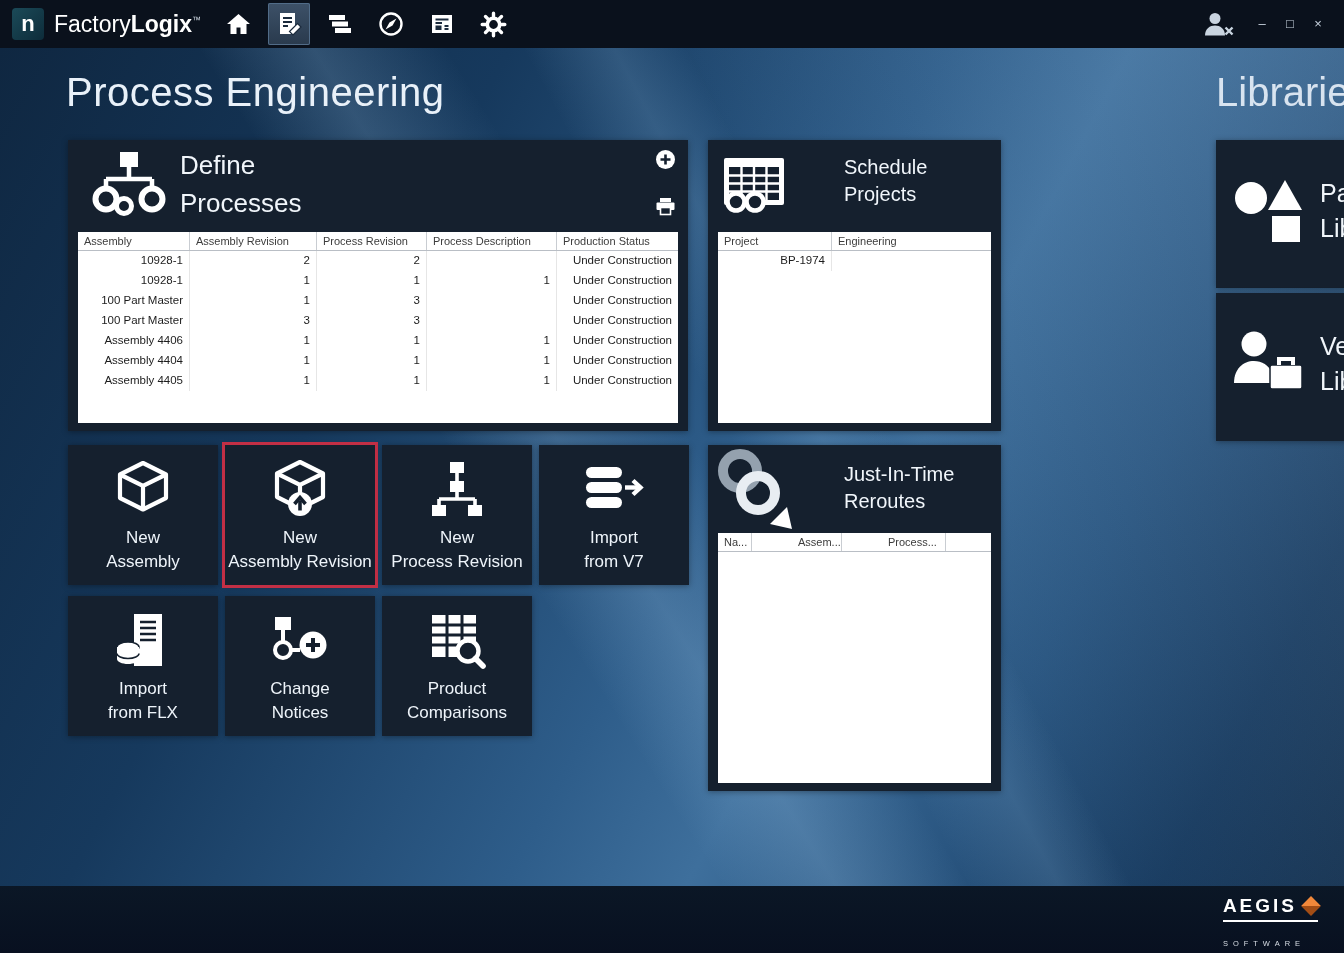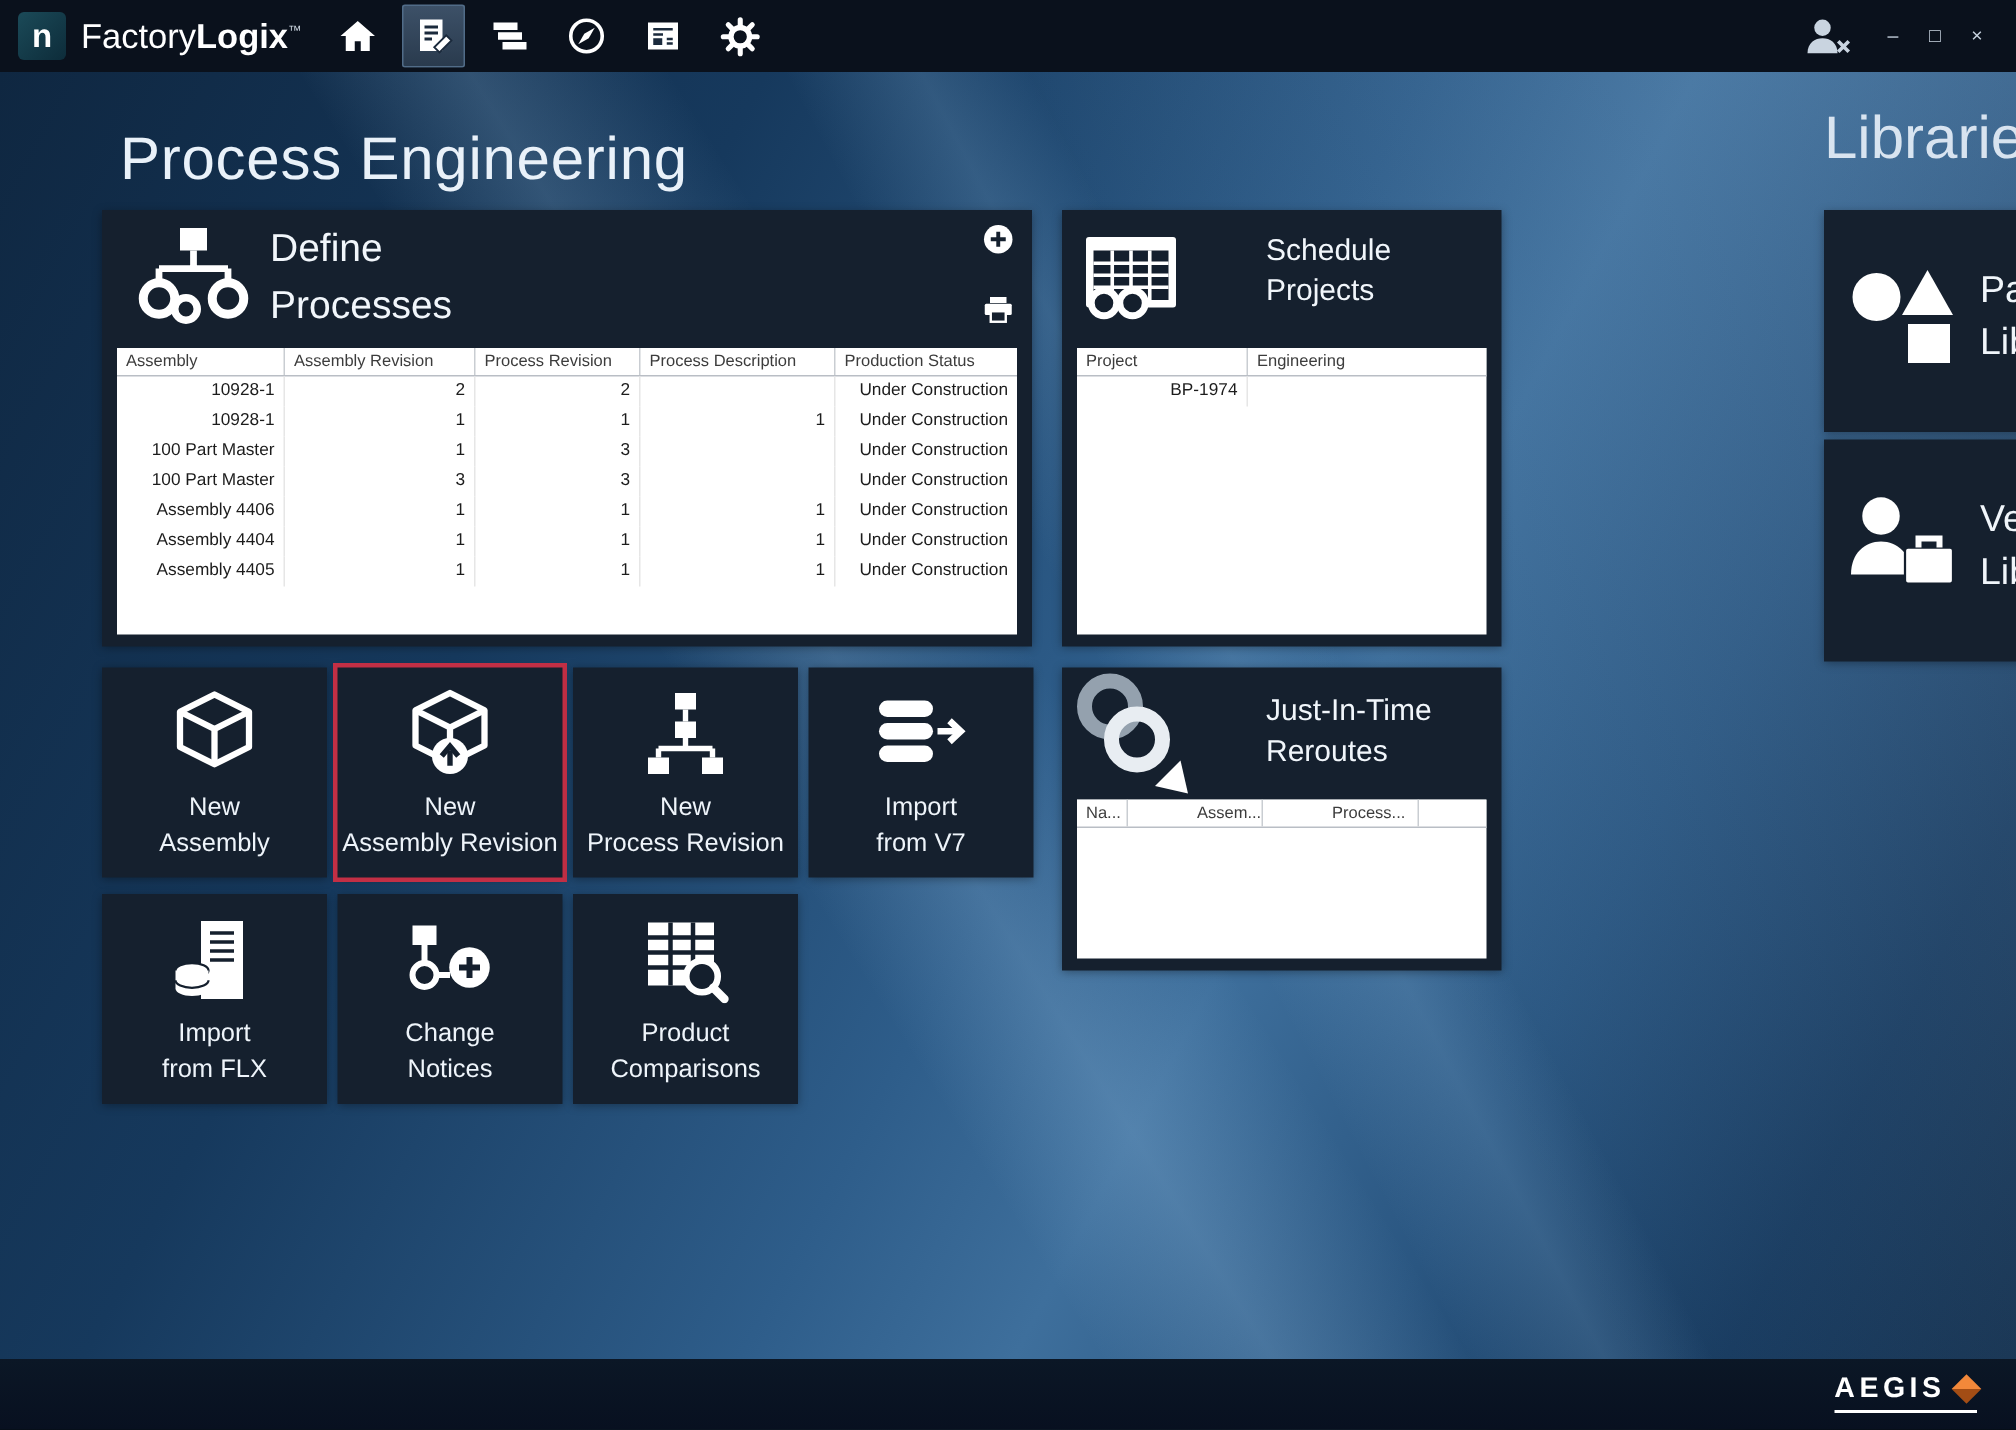--- a/index.html
+++ b/index.html
@@ -22,29 +22,29 @@
   .winctl span{display:inline-block;width:24px;text-align:center;color:#c7d2de;font-size:13px;cursor:pointer;line-height:24px;}
 
   
   #content{position:absolute;left:0;top:48px;width:1344px;height:905px;
     background:
       linear-gradient(62deg, rgba(255,255,255,0) 55%, rgba(160,205,240,0.16) 60%, rgba(255,255,255,0) 64%),
       linear-gradient(58deg, rgba(255,255,255,0) 40%, rgba(170,210,242,0.20) 46%, rgba(255,255,255,0) 53%),
       linear-gradient(245deg, rgba(200,225,245,0.14) 0%, rgba(0,0,0,0) 38%),
       linear-gradient(118deg,#0f2741 0%,#16395d 28%,#2e5d8a 52%,#3e6f9c 62%,#2a5681 75%,#173a5f 88%,#102c4a 100%);
   }
-  #pagetitle{position:absolute;left:66px;top:22px;margin:14px;font-size:40px;font-weight:200;letter-spacing:0.5px;color:#e9f1f9;}
+  #pagetitle{position:absolute;left:66px;top:22px;margin:0;font-size:40px;font-weight:200;letter-spacing:0.5px;color:#e9f1f9;}
   #libhead{position:absolute;left:1216px;top:22px;margin:0;font-size:40px;font-weight:200;color:rgba(233,241,249,0.9);white-space:nowrap;}
 
   
   .panel,.tile,.libtile{background:#15202e;box-shadow:0 1px 6px rgba(0,0,0,0.35);}
   .panel{position:absolute;}
   #define-panel{left:68px;top:92px;width:620px;height:291px;}
   #schedule-panel{left:708px;top:92px;width:293px;height:291px;}
-  #jit-panel{left:708px;top:397px;width:293px;height:202px;}
+  #jit-panel{left:708px;top:397px;width:293px;height:346px;}
 
   .phead{position:relative;height:92px;cursor:pointer;}
   .picon{position:absolute;}
   #define-panel .picon{left:22px;top:10px;}
   #schedule-panel .picon{left:14px;top:13px;}
   .ptitle{position:absolute;color:#f1f6fb;font-weight:300;}
   .ptitle.lg{left:112px;top:6px;font-size:26px;line-height:38px;}
   .ptitle.md{left:100px;top:14px;font-size:20px;line-height:27px;margin-left:36px;}
   #jit-panel .ptitle.md{top:16px;}
   .cicon{position:absolute;right:12px;cursor:pointer;}
@@ -80,21 +80,21 @@
   #t-pc{left:382px;top:548px;}
 
   
   .libtile{position:absolute;left:1216px;width:260px;height:148px;cursor:pointer;}
   #lib-part{top:92px;}
   #lib-vendor{top:245px;}
   .licon{position:absolute;left:12px;top:34px;}
   .llabel{position:absolute;left:104px;top:36px;font-size:25px;font-weight:300;line-height:35px;color:#f0f5fa;}
 
   
-  #botband{position:absolute;left:0;bottom:0;width:100%;height:47px;background:linear-gradient(180deg,#0b1726,#081020);z-index:5;}
+  #botband{position:absolute;left:0;bottom:0;width:100%;height:67px;background:linear-gradient(180deg,#0b1726,#081020);z-index:5;}
   .aegis{position:absolute;right:26px;top:9px;}
   .arow{display:flex;align-items:center;border-bottom:2px solid #fff;padding-bottom:3px;}
   .aword{color:#fff;font-size:19px;font-weight:700;letter-spacing:3px;}
   .adiamond{width:14px;height:14px;margin-left:7px;transform:rotate(45deg);background:linear-gradient(135deg,#f2883a 0 50%,#a34d15 50% 100%);}
   .asub{margin-top:17px;font-size:7.5px;letter-spacing:5px;color:#d8dee5;}
 </style>
 </head>
 <body>
 
 <div id="screen">

